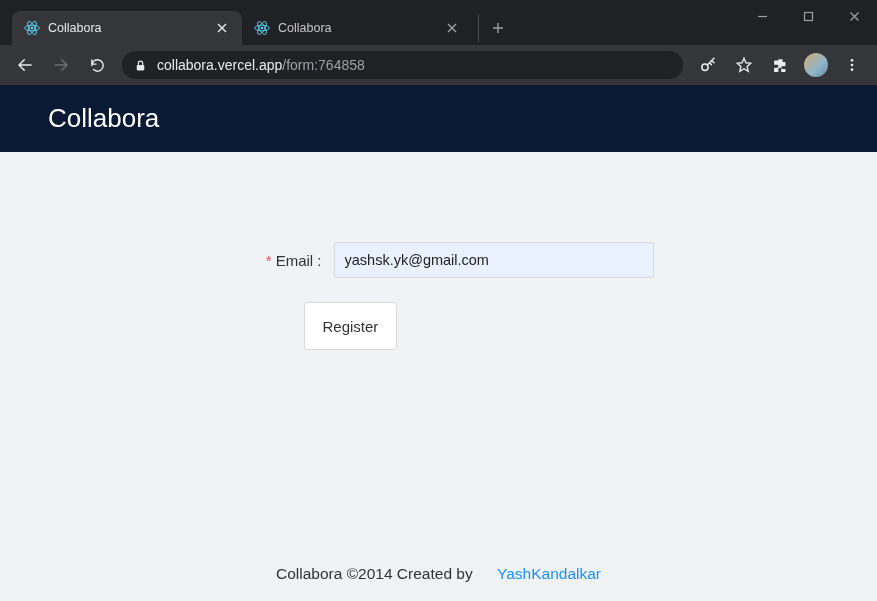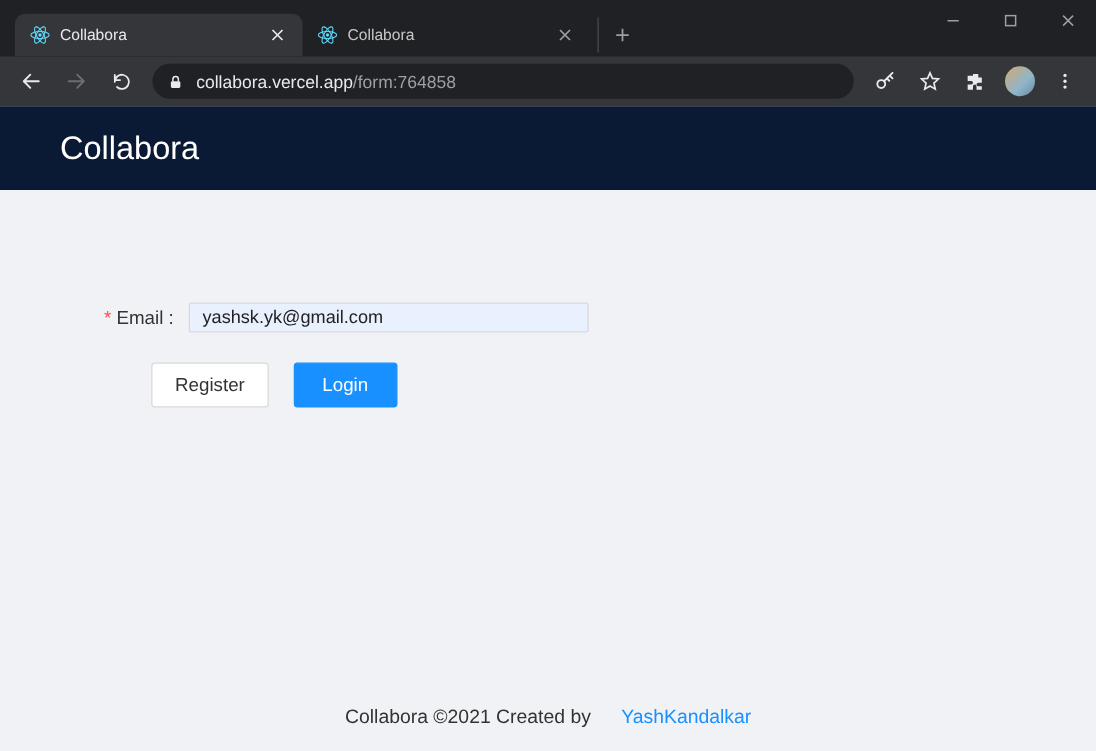--- a/index.html
+++ b/index.html
@@ -121,23 +121,22 @@
   .header {
     background:#0b1a34;
     color:#fff;
     font-size:26px;
     padding:18px 48px;
   }
   .content {
     flex:1;
     display:flex;
     flex-direction:column;
-    align-items:flex-start;
+    align-items:center;
     padding-top:90px;
-    padding-left:41px;
   }
   .form {
     width:430px;
   }
   .row {
     display:flex;
     align-items:center;
     margin-bottom:24px;
   }
   .label {
@@ -151,21 +150,21 @@
     color:#ff4d4f;
     margin-right:4px;
     font-family: SimSun, sans-serif;
   }
   .input-wrap {
     flex:1;
     position:relative;
   }
   .input {
     width:100%;
-    height:24px;
+    height:36px;
     border:1px solid #d9d9d9;
     border-radius:2px;
     padding:0 10px;
     font-size:14.5px;
     background:#e9f0fe;
     color:#222;
   }
   .input.password {
     letter-spacing:1px;
     font-family: Verdana, sans-serif;
@@ -178,21 +177,21 @@
     transform:translateY(-50%);
     color:#8c8c8c;
   }
   .buttons {
     display:flex;
     gap:20px;
     margin-top:16px;
     padding-left:80px;
   }
   .btn {
-    height:36px;
+    height:48px;
     padding:0 18px;
     font-size:15px;
     border-radius:3px;
     border:1px solid #d9d9d9;
     background:#fff;
     color:#333;
     cursor:pointer;
   }
   .btn.primary {
     background:#1890ff;
@@ -335,21 +334,20 @@
   <div class="content">
     <div class="form">
       <div class="row">
         <div class="label"><span class="req">*</span><span>Email</span> :</div>
         <div class="input-wrap">
           <input class="input" type="text" value="yashsk.yk@gmail.com" style="">
         </div>
       </div>
       <div class="buttons">
         <button class="btn">Register</button>
-        <button class="btn primary">Login</button>
       </div>
     </div>
   </div>
   <div class="footer">
-    <span>Collabora ©2021 Created by</span>
+    <span>Collabora ©2014 Created by</span>
     <a href="#">YashKandalkar</a>
   </div>
 </div>
 
 </body></html>

